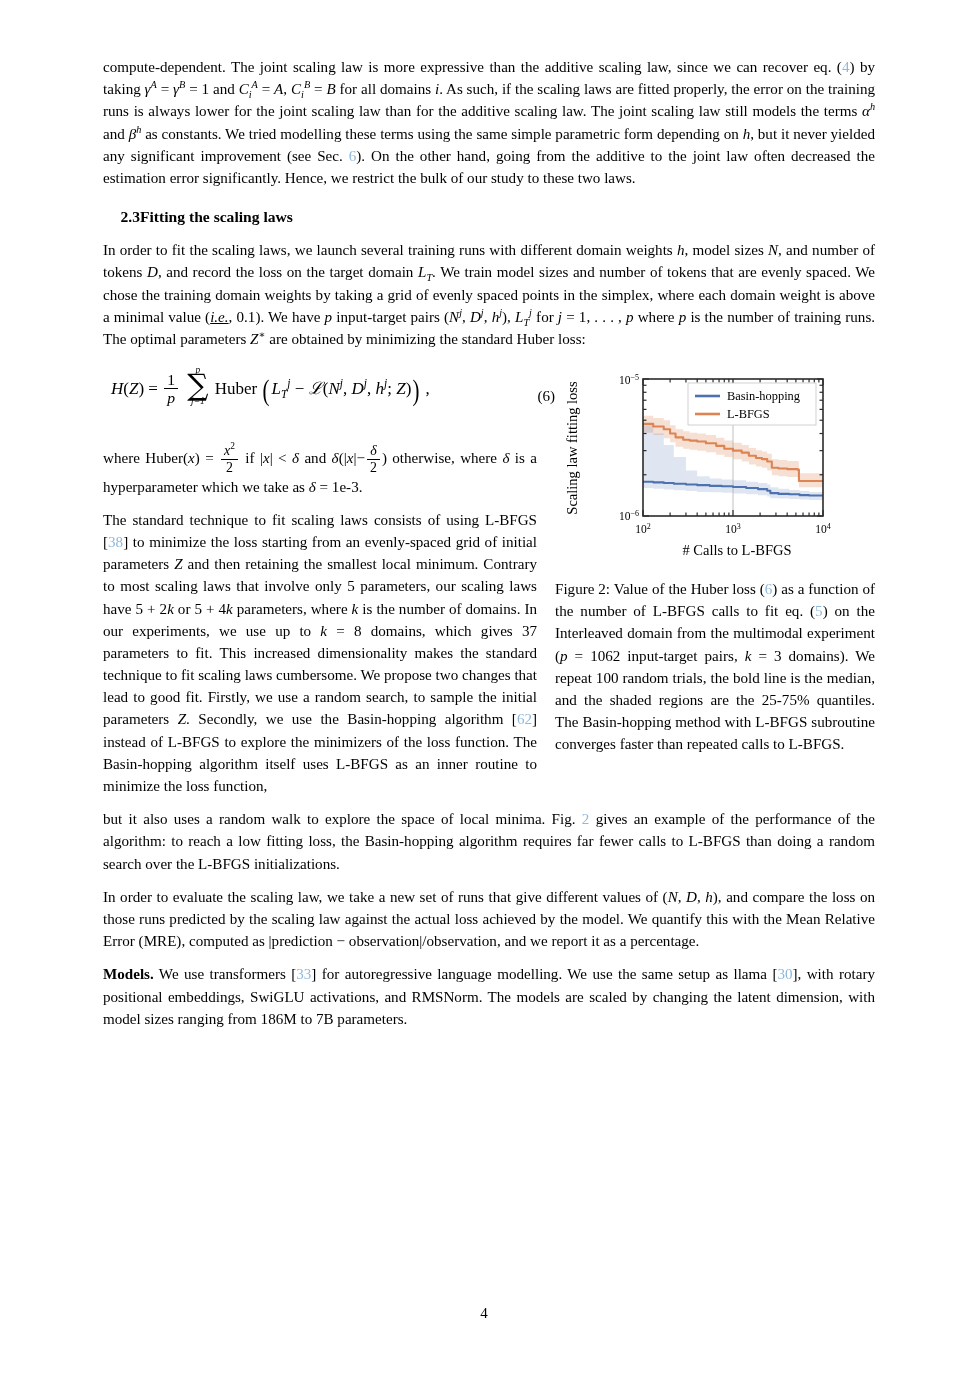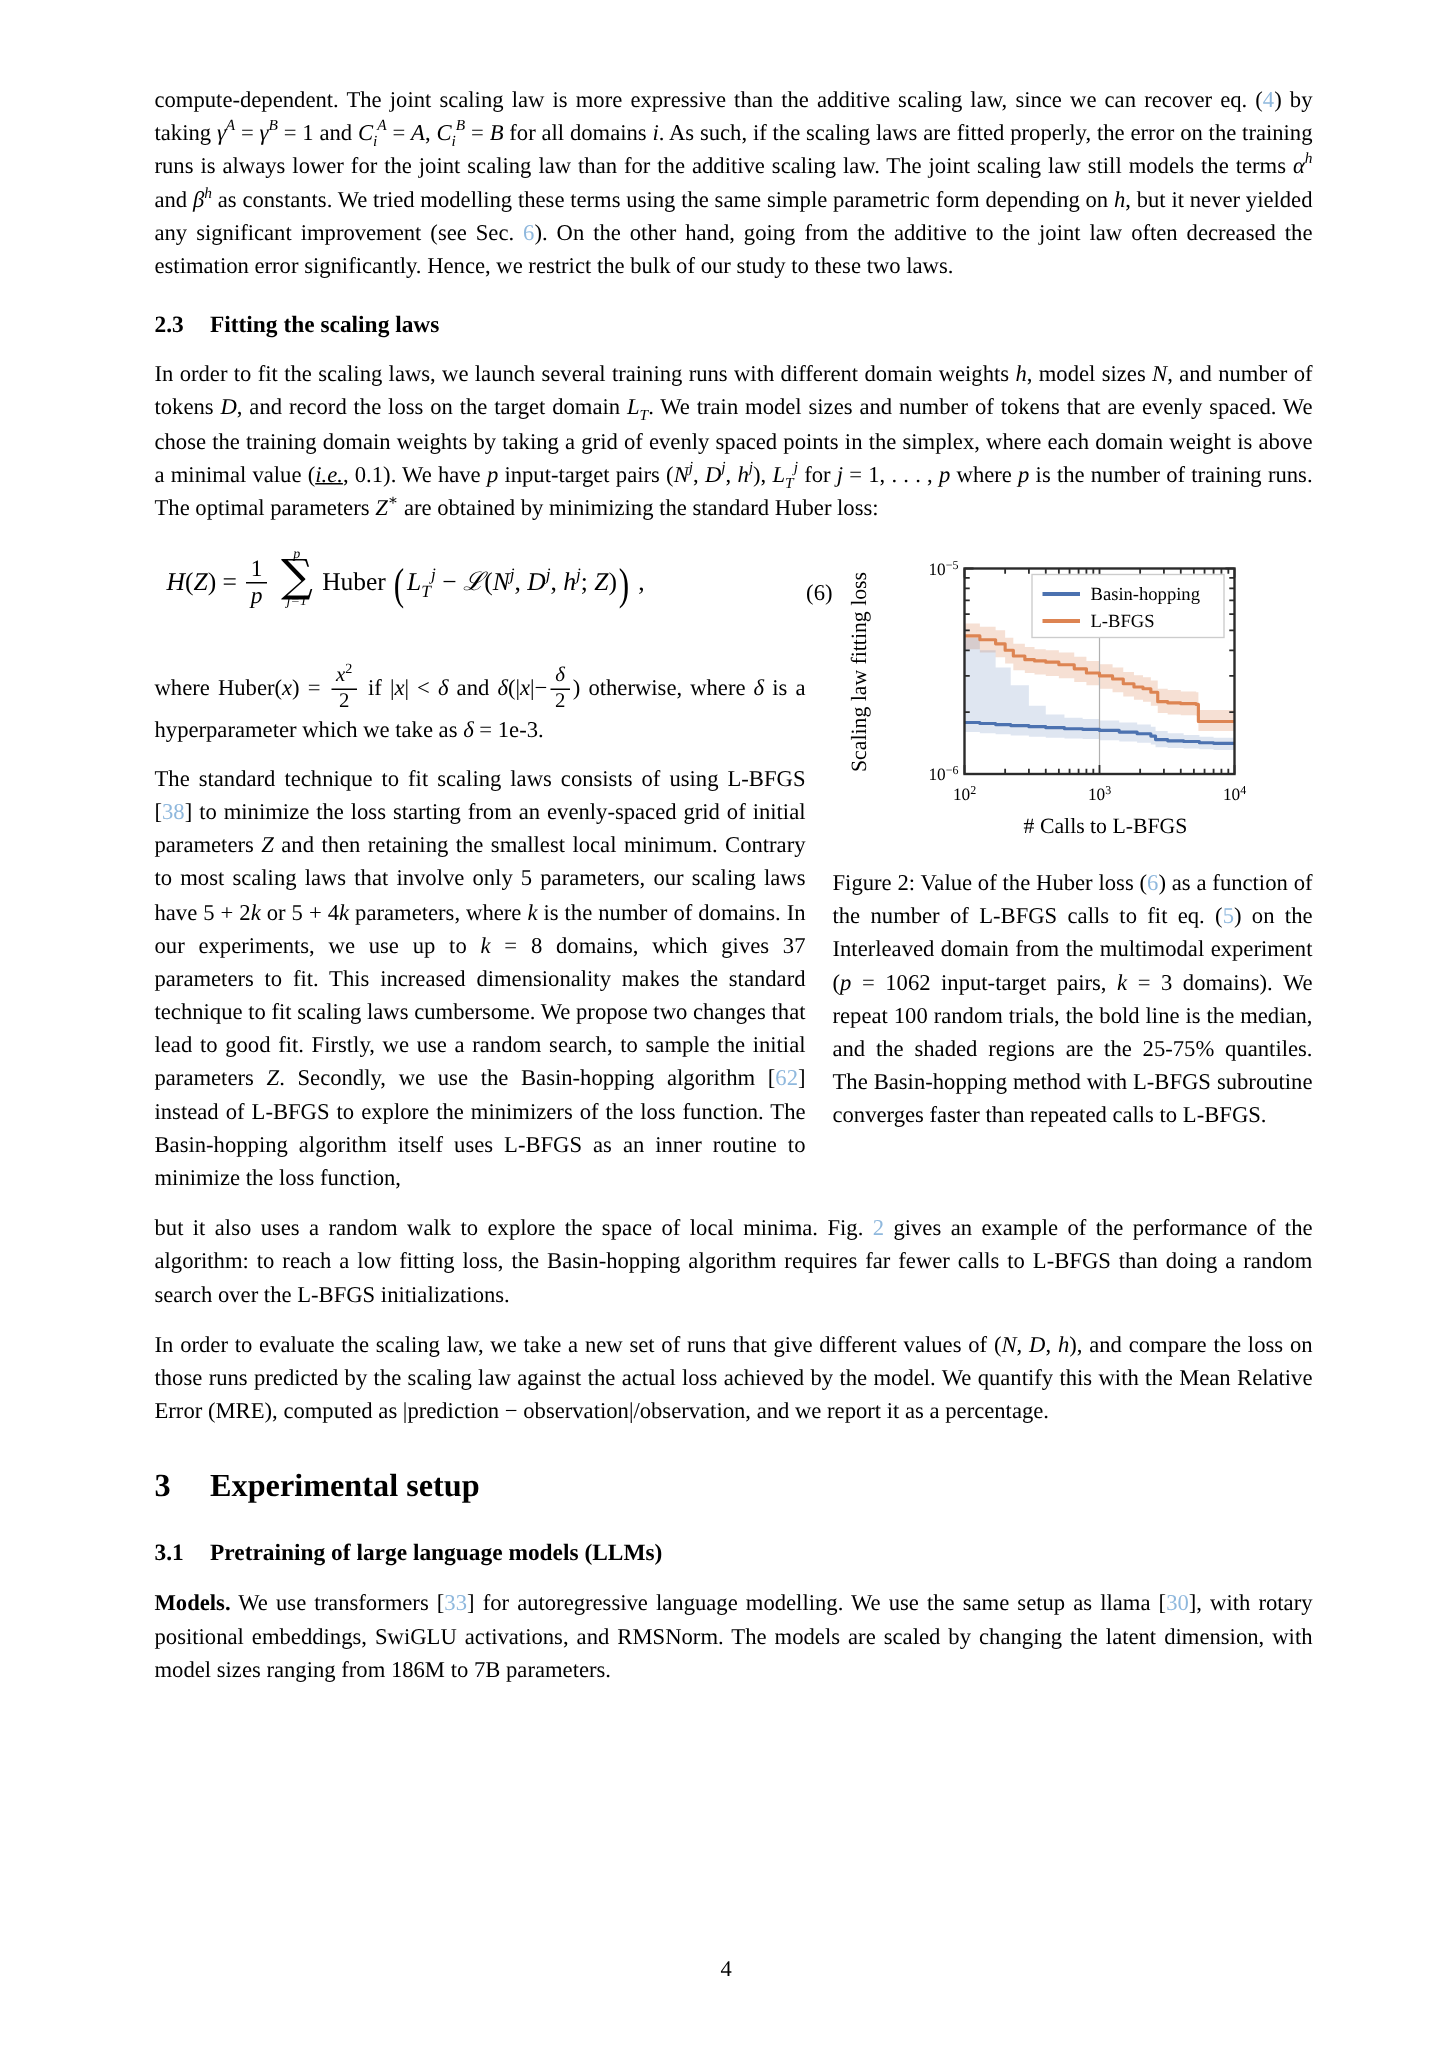--- a/index.html
+++ b/index.html
@@ -34,21 +34,21 @@
   .mr { font-style: normal; }
   sup { font-size: 0.68em; vertical-align: super; line-height: 0; }
   sub { font-size: 0.68em; vertical-align: sub; line-height: 0; }
 
   h2.sec {
     font-size: 15.6px;
     font-weight: bold;
     margin: 19px 0 13px 0;
     font-family: "Liberation Serif", "DejaVu Serif", serif;
   }
-  h2.sec .num { display: inline-block; width: 37px; }
+  h2.sec .num { display: inline-block; width: 37px; text-align: right; }
   h1.bigsec {
     font-size: 21.5px;
     font-weight: bold;
     margin: 26px 0 17px 0;
   }
   h1.bigsec .num { display: inline-block; width: 37px; }
 
   
   .figure-float {
     float: right;
@@ -250,22 +250,20 @@
   <p style="width:452px">where Huber(<span class="mi">x</span>) = <span class="frac"><span class="n"><span class="mi">x</span><sup>2</sup></span><span class="d">2</span></span> if |<span class="mi">x</span>| &lt; <span class="mi">δ</span> and <span class="mi">δ</span>(|<span class="mi">x</span>|−<span class="frac"><span class="n mi">δ</span><span class="d">2</span></span>) otherwise, where <span class="mi">δ</span> is a hyperparameter which we take as <span class="mi">δ</span> = 1e-3.</p>
 
   <p style="width:452px">The standard technique to fit scaling laws consists of using L-BFGS [<span class="lnk">38</span>] to minimize the loss starting from an evenly-spaced grid of initial parameters <span class="mi">Z</span> and then retaining the smallest local minimum. Contrary to most scaling laws that involve only 5 parameters, our scaling laws have 5 + 2<span class="mi">k</span> or 5 + 4<span class="mi">k</span> parameters, where <span class="mi">k</span> is the number of domains. In our experiments, we use up to <span class="mi">k</span> = 8 domains, which gives 37 parameters to fit. This increased dimensionality makes the standard technique to fit scaling laws cumbersome. We propose two changes that lead to good fit. Firstly, we use a random search, to sample the initial parameters <span class="mi">Z</span>. Secondly, we use the Basin-hopping algorithm [<span class="lnk">62</span>] instead of L-BFGS to explore the minimizers of the loss function. The Basin-hopping algorithm itself uses L-BFGS as an inner routine to minimize the loss function,</p>
 
   <div class="clearfix"></div>
 
   <p>but it also uses a random walk to explore the space of local minima. Fig.&nbsp;<span class="lnk">2</span> gives an example of the performance of the algorithm: to reach a low fitting loss, the Basin-hopping algorithm requires far fewer calls to L-BFGS than doing a random search over the L-BFGS initializations.</p>
 
   <p>In order to evaluate the scaling law, we take a new set of runs that give different values of <span class="mr">(</span><span class="mi">N</span>, <span class="mi">D</span>, <span class="mi">h</span><span class="mr">)</span>, and compare the loss on those runs predicted by the scaling law against the actual loss achieved by the model. We quantify this with the Mean Relative Error (MRE), computed as |prediction − observation|/observation, and we report it as a percentage.</p>
 
-  <h1 class="bigsec"><span class="num">3</span><span>Experimental setup</span></h1>
-
-
-  <h2 class="sec" style="margin-top:24px"><span class="num">3.1</span><span>Pretraining of large language models (LLMs)</span></h2>
+
+
 
   <p><b>Models.</b> We use transformers [<span class="lnk">33</span>] for autoregressive language modelling. We use the same setup as llama [<span class="lnk">30</span>], with rotary positional embeddings, SwiGLU activations, and RMSNorm. The models are scaled by changing the latent dimension, with model sizes ranging from 186M to 7B parameters.</p>
 
 </div>
 
 <div class="pagenum">4</div>
 
 </body></html>

